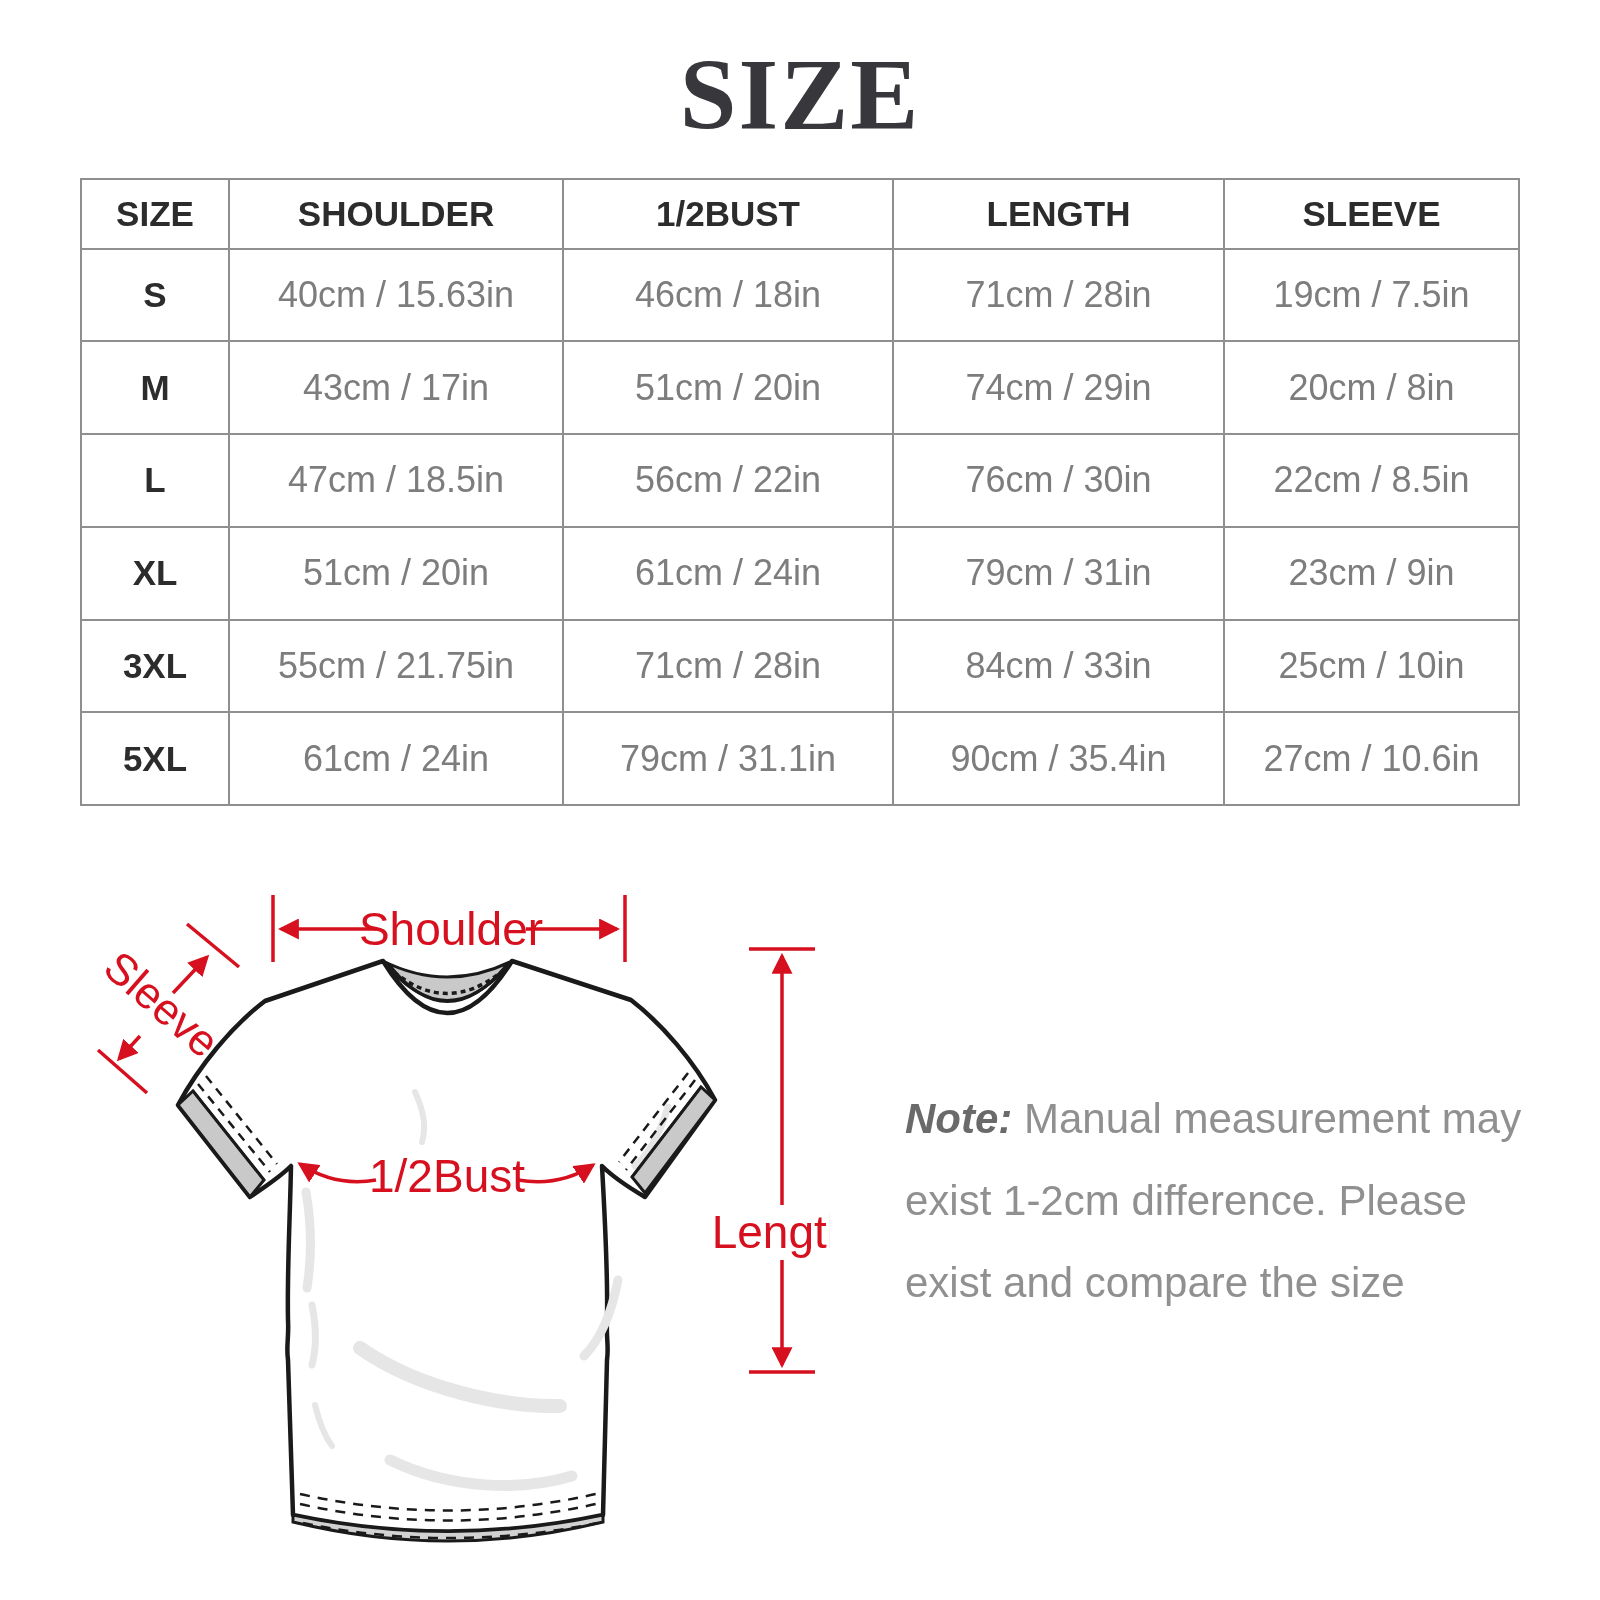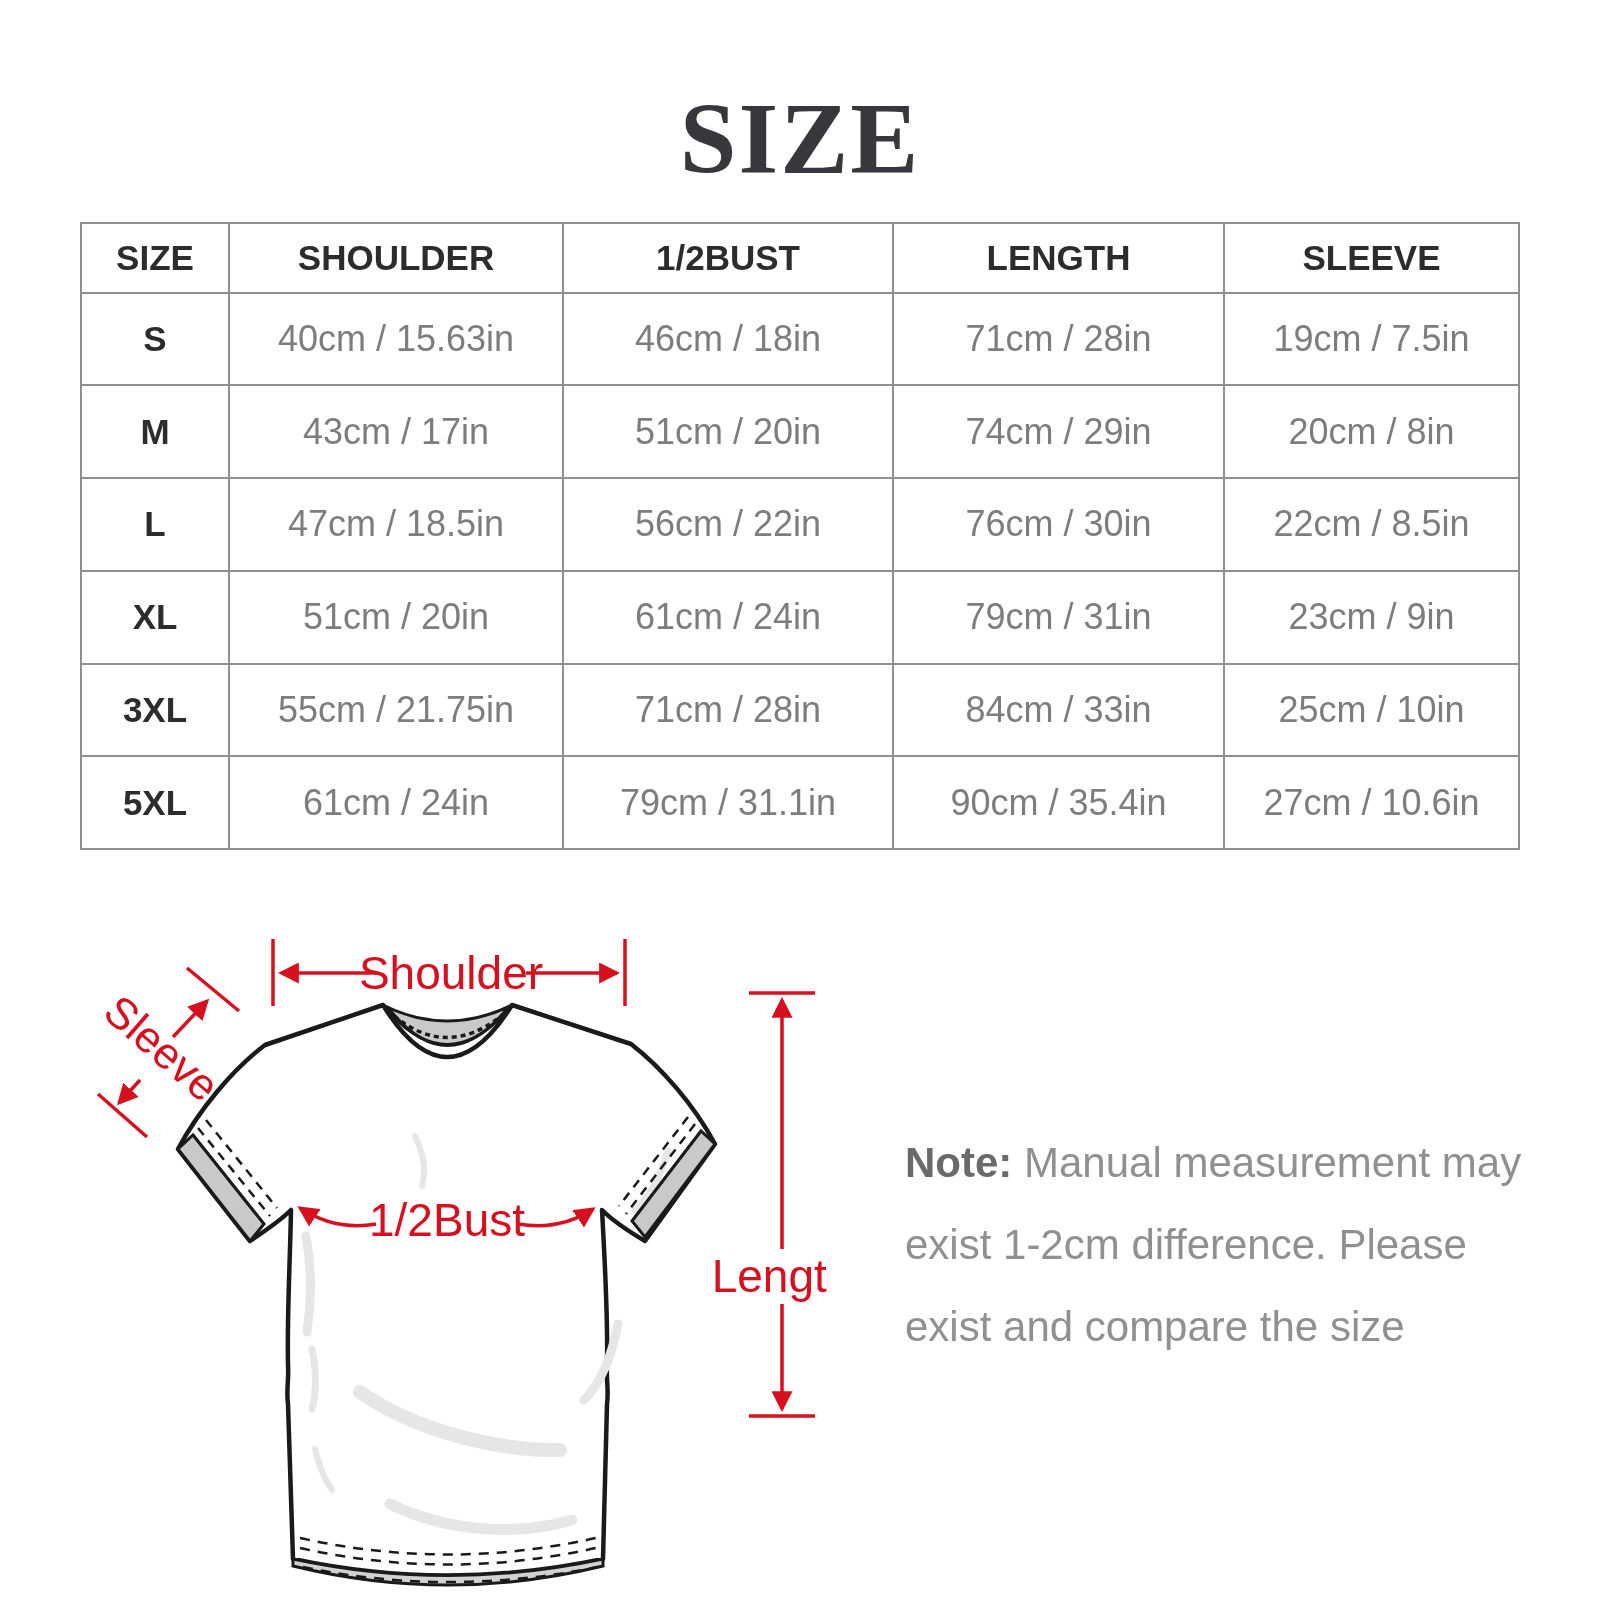--- a/index.html
+++ b/index.html
@@ -1,18 +1,18 @@
 <!DOCTYPE html>
 <html><head>
 <meta charset="utf-8">
 <style>
   * { margin:0; padding:0; box-sizing:border-box; }
   html,body { width:1600px; height:1600px; background:#ffffff; overflow:hidden;
               font-family:"Liberation Sans", sans-serif; }
-  #canvas { position:relative; width:1600px; height:1400px; background:#fff;margin-top:44px; }
+  #canvas { position:relative; width:1600px; height:1400px; background:#fff; }
 
   .page-title {
     position:absolute; top:44px; left:0; width:1600px; text-align:center;
     font-family:"Liberation Serif", serif; font-weight:bold;
     font-size:102px; line-height:1; color:#37373c; letter-spacing:2px;
   }
 
   table.size-table {
     position:absolute; left:80px; top:178px; width:1438px; height:628px;
     border-collapse:collapse; table-layout:fixed;
@@ -22,21 +22,21 @@
     font-size:36px; color:#7d7d7d; font-weight:normal; overflow:hidden;
   }
   table.size-table tr { height:69.7px; }
   table.size-table th.hdr { font-weight:bold; color:#2c2c2c; font-size:35px; }
   table.size-table td.size-col { font-weight:bold; color:#2c2c2c; font-size:35px; }
 
   .note-block {
     position:absolute; left:905px; top:1078px; width:640px;
     font-size:42px; line-height:82px; color:#909090;
   }
-  .note-block .note-label { font-weight:bold; color:#6a6a6a; }
+  .note-block .note-label { font-weight:bold; color:#6a6a6a;font-style:italic; }
 
   svg text.red-label {
     font-family:"Liberation Sans", sans-serif;
     fill:#d6101e;
   }
 </style>
 </head>
 <body>
 
 <div id="canvas">

